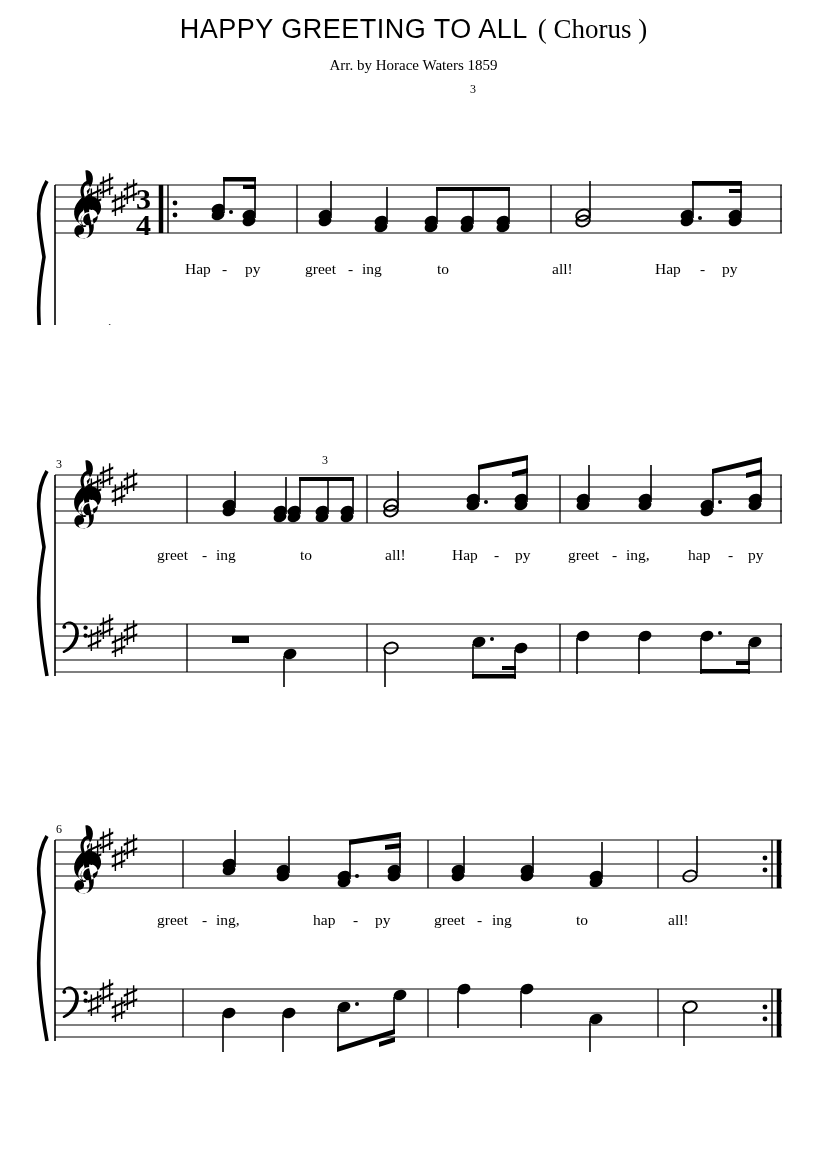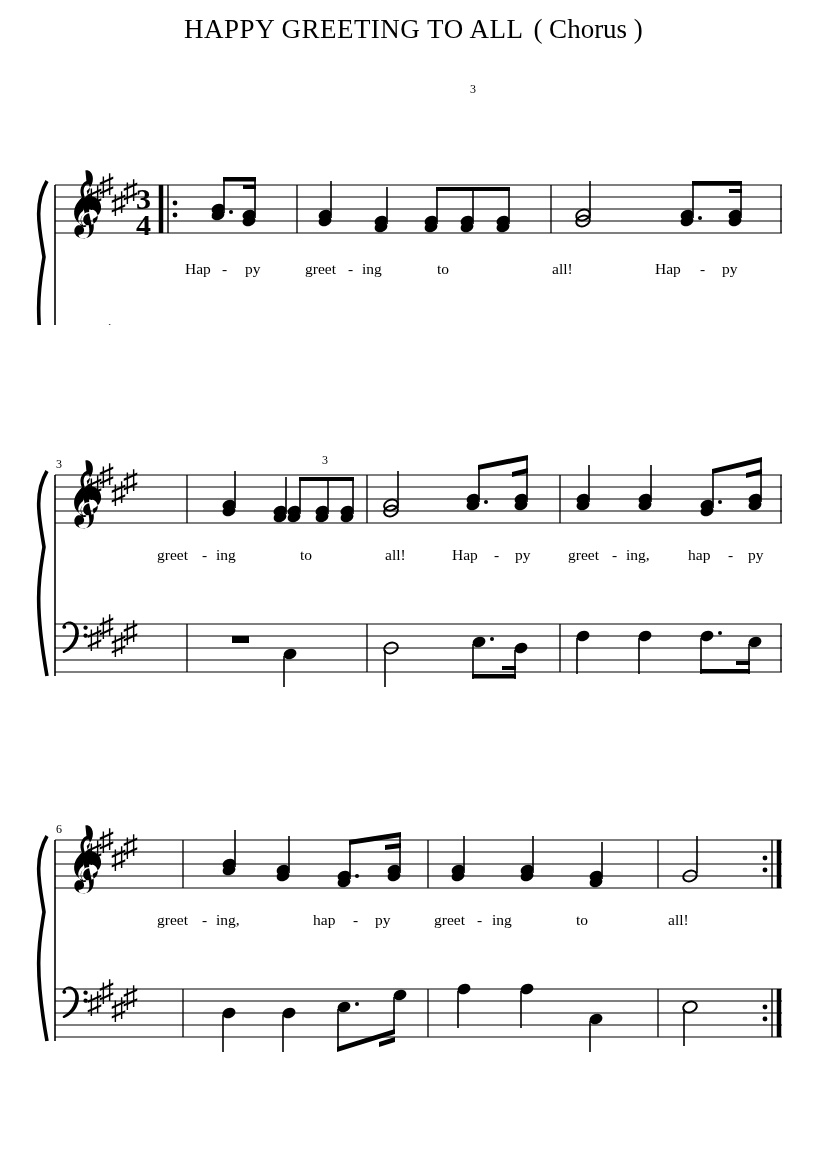--- a/index.html
+++ b/index.html
@@ -22,21 +22,21 @@
   }
   
   .title-block {
     position: absolute;
     top: 14px;
     left: 0;
     width: 827px;
     text-align: center;
   }
   .title-main {
-    font-family: Liberation Serif, serif;
+    font-family: Liberation Sans, sans-serif;
     font-size: 27px;
     letter-spacing: 0.5px;
     display: inline-block;
   }
   .title-sub {
     font-family: "Liberation Serif", serif;
     font-size: 27px;
     display: inline-block;
     margin-left: 10px;
   }
@@ -86,20 +86,21 @@
   }
 </style>
 </head>
 <body>
 
 <div class="page">
 
   <div class="title-block">
     <span class="title-main">HAPPY GREETING TO ALL</span><span class="title-sub">( Chorus )</span>
   </div>
+  <div class="arranger">Arr. by Horace Waters  1859</div>
 
   <div class="system" id="system-1">
     <svg class="staff-svg" width="827" height="240" viewBox="0 0 827 240">
       <g stroke="#000" stroke-width="1.1">
 
         <line x1="55" y1="100" x2="782" y2="100"></line>
         <line x1="55" y1="112" x2="782" y2="112"></line>
         <line x1="55" y1="124" x2="782" y2="124"></line>
         <line x1="55" y1="136" x2="782" y2="136"></line>
         <line x1="55" y1="148" x2="782" y2="148"></line>

